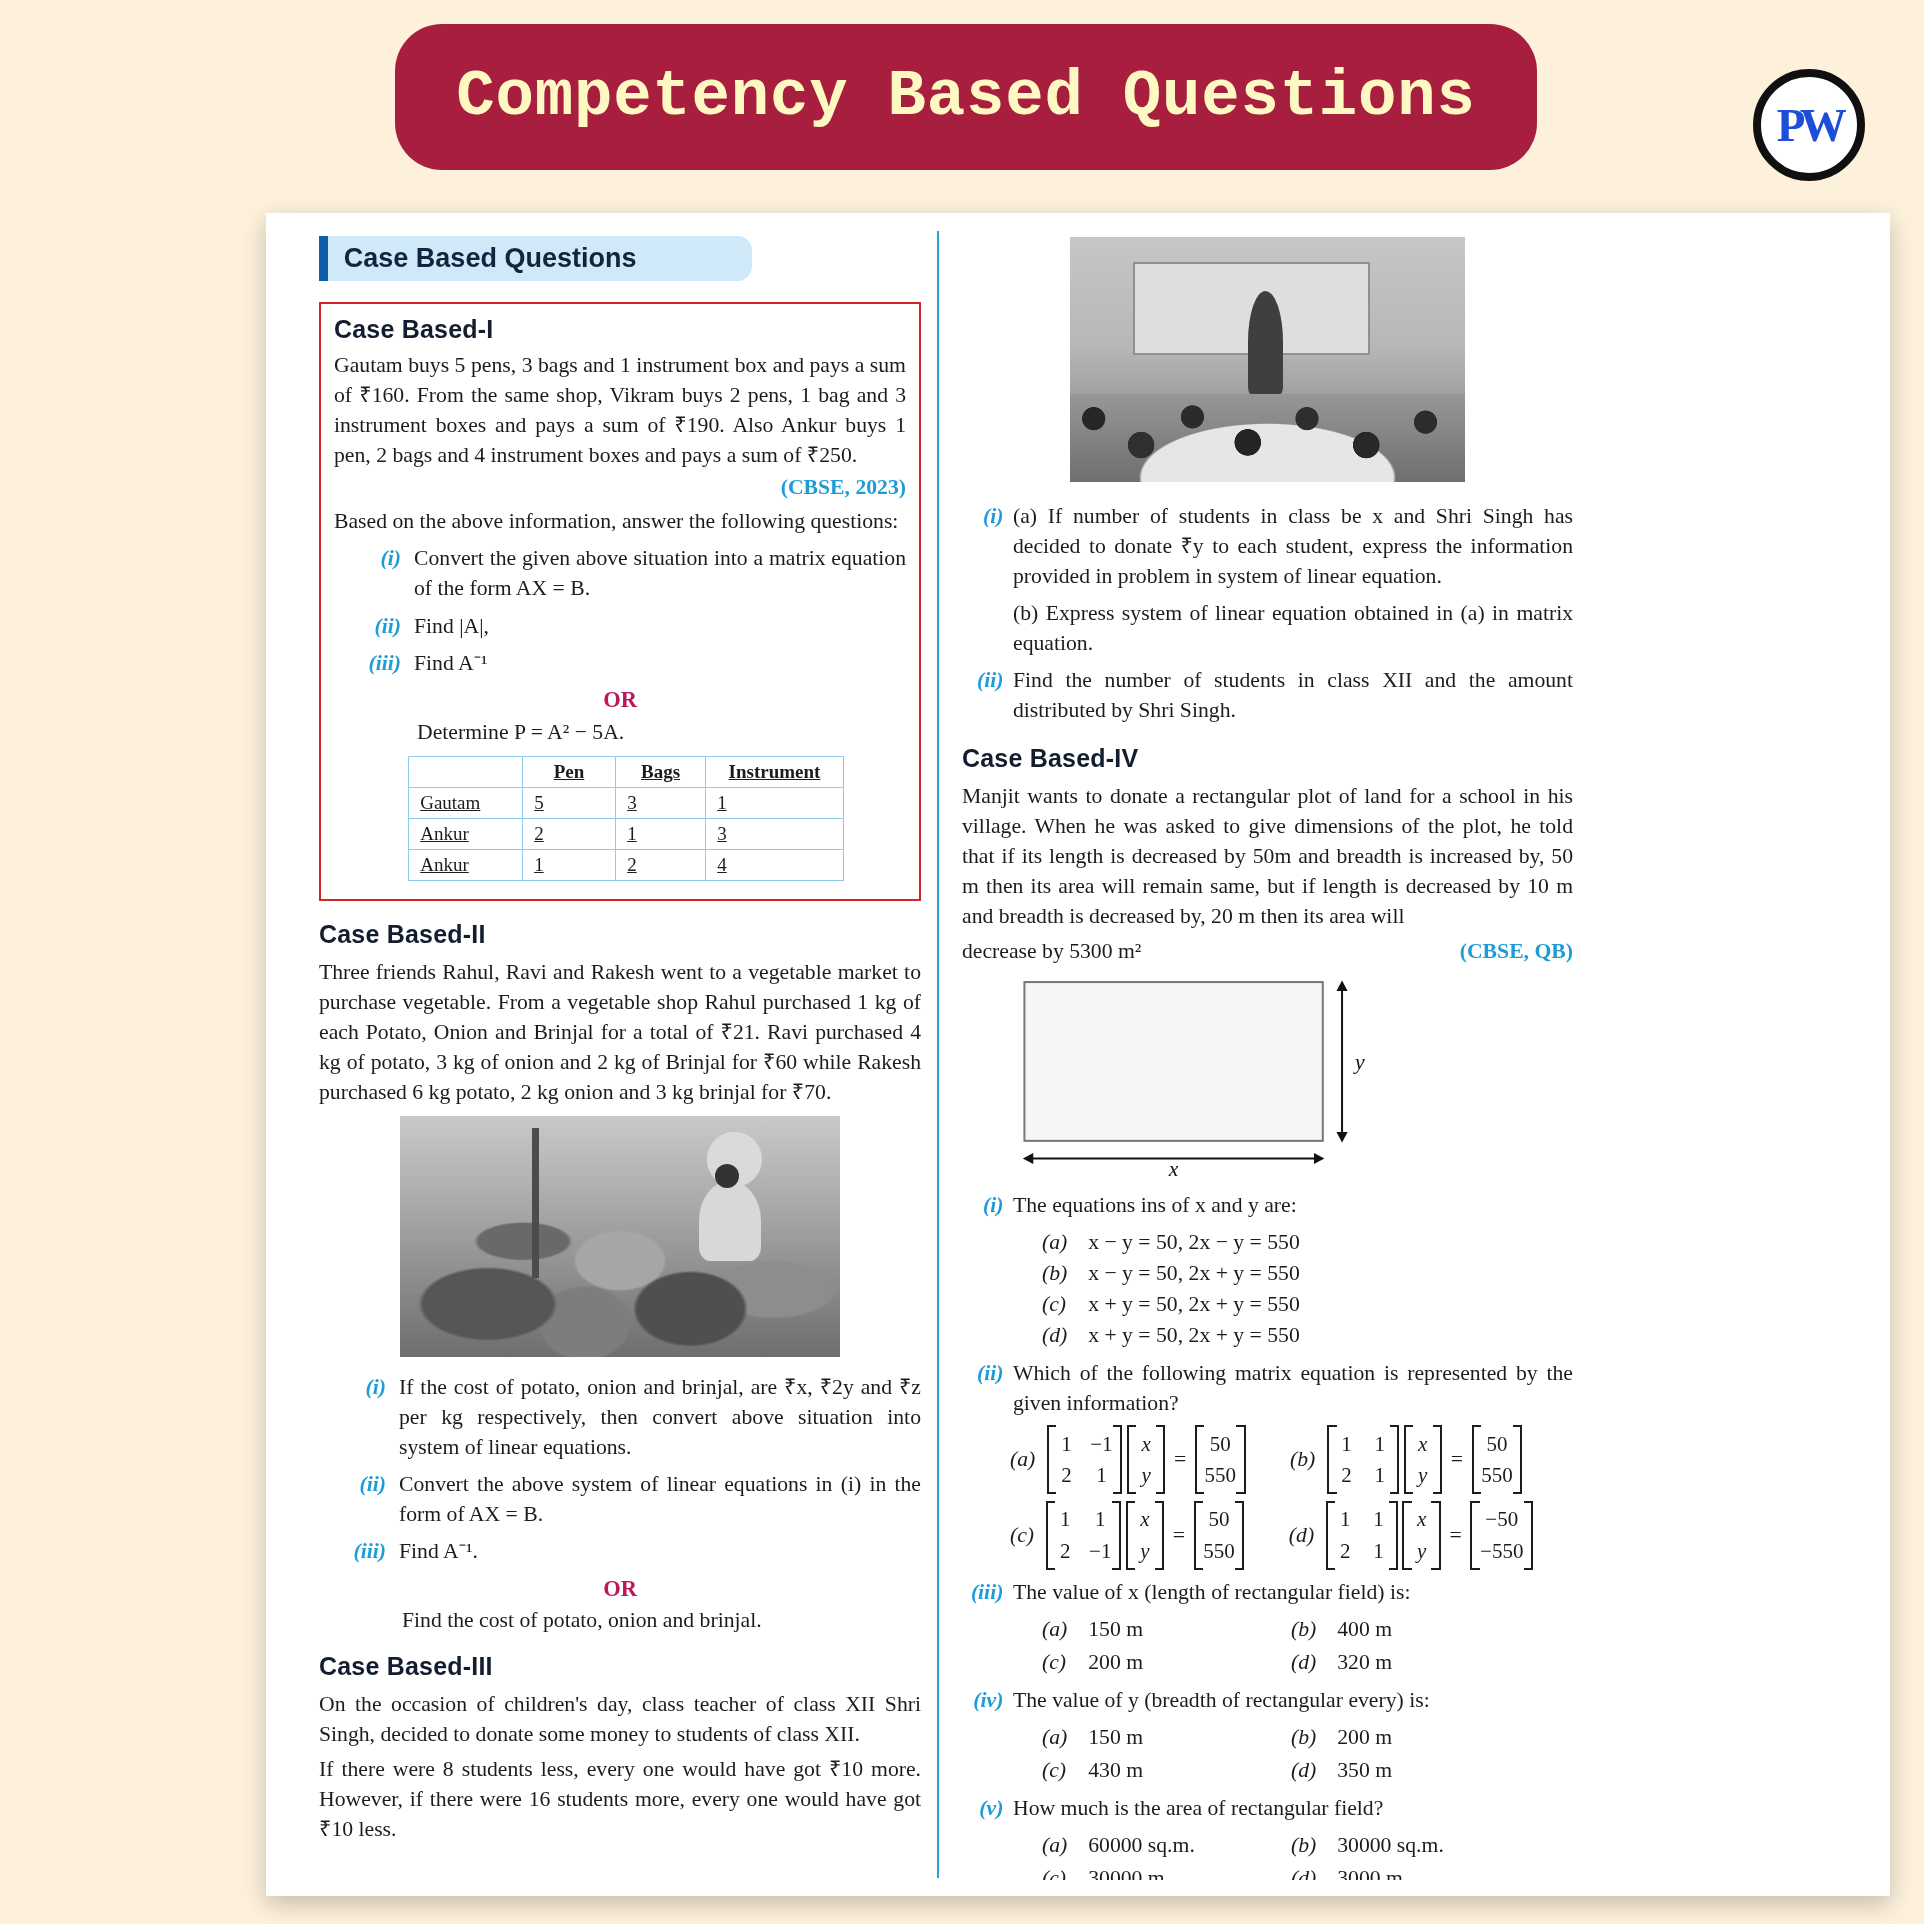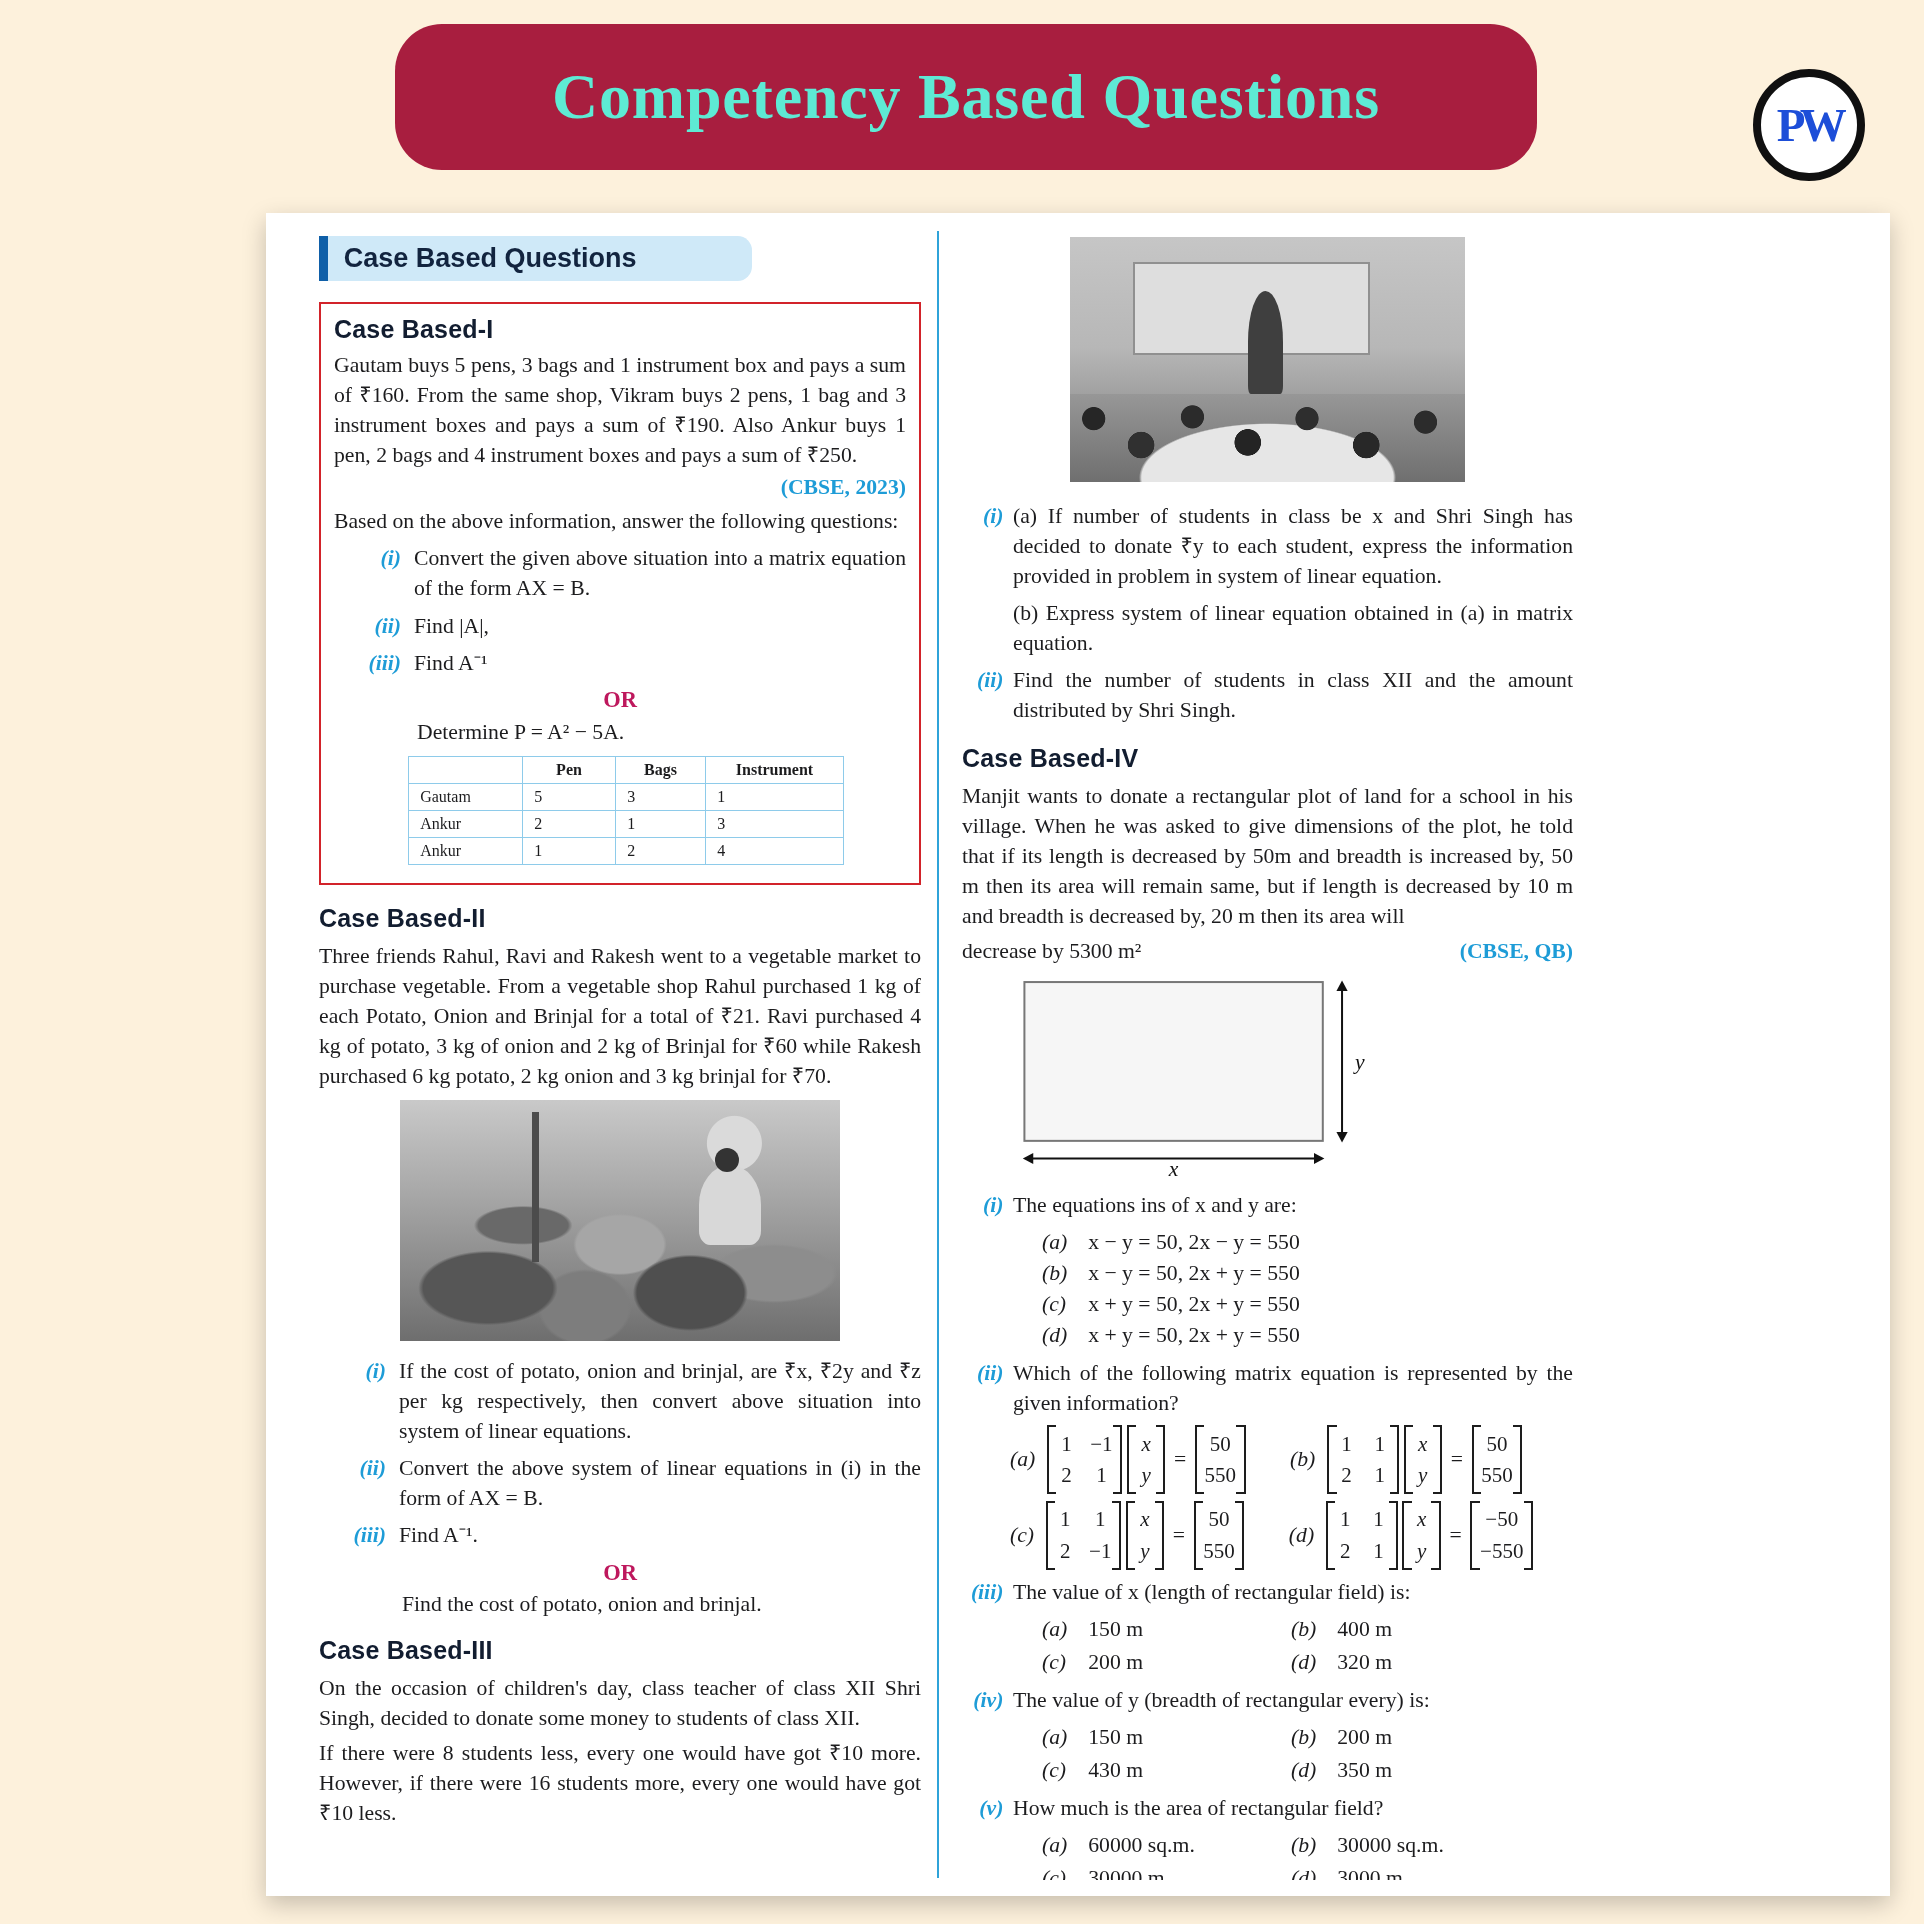--- a/index.html
+++ b/index.html
@@ -2,21 +2,21 @@
 <html style="font-size:13px"><head>
 <meta charset="utf-8">
 <style>
   * { margin:0; padding:0; box-sizing:border-box; }
   html,body { width:1925px; height:1925px; }
   body { background:#fdf1dc; position:relative; font-family:"Liberation Serif", serif; color:#1c1c1e; }
 
   
   .banner { position:absolute; left:395px; top:24px; width:1142px; height:146px;
             background:#a81e3f; border-radius:47px; display:flex; align-items:center; justify-content:center; }
-  .banner span { color:#5eead4; font-family:Liberation Serif, serif; font-weight:bold; font-size:64px; letter-spacing:0.8px; }
+  .banner span { color:#fef9c3; font-family:Liberation Mono, monospace; font-weight:bold; font-size:64px; letter-spacing:0.8px; }
 
   
   .logo { position:absolute; left:1753px; top:69px; width:112px; height:112px; border-radius:50%;
           background:#ffffff; border:8.8px solid #101010; display:flex; align-items:center; justify-content:center; }
   .logo span { font-family:"Liberation Serif", serif; font-weight:bold; font-size:47px; letter-spacing:-5.6px; color:#1d4ed8; }
 
   
   .page { position:absolute; left:266px; top:213px; width:1624px; height:1683px; background:#ffffff;
           box-shadow:0 8px 22.5px rgba(0,0,0,0.22); overflow:hidden; }
   .divider { position:absolute; left:671px; top:17.6px; bottom:17.6px; width:2.4px; background:#2fa3d9; }
@@ -43,21 +43,21 @@
   .col.right .qm { flex-basis:51px; padding-right:9.6px; }
   .qt { flex:1; text-align:justify; }
 
   .orlbl { text-align:center; color:#be185d; font-weight:bold; font-size:22.5px; margin:9.6px 0 6.4px; }
   .ortext { margin:3.2px 0 8px 83px; font-size:21.7px; }
 
   
   .redbox { border:2.4px solid #d2232a; margin-top:3.2px; padding:9.6px 13px 14.4px; }
   .redbox h3.case { margin:1.6px 0 6.4px; }
   table.case1 { border-collapse:collapse; margin:11.2px 0 3.2px 74px; }
-  table.case1 th, table.case1 td { border:1.6px solid #8ecbea; font-size:16px; padding:4px 11.2px; text-align:left; }
+  table.case1 th, table.case1 td { border:1.6px solid #8ecbea; font-size:19px; padding:4px 11.2px; text-align:left;text-decoration:underline; }
   table.case1 th { font-weight:bold; text-align:center; }
   table.case1 th:nth-child(1){ width:114px; }
   table.case1 th:nth-child(2){ width:93px; }
   table.case1 th:nth-child(3){ width:90px; }
   table.case1 th:nth-child(4){ width:138px; }
 
   
   .photo { position:relative; overflow:hidden; }
   .photo.classroom { width:395px; height:245px; margin:1.6px auto 19px;
     background:linear-gradient(180deg,#c6c6c6 0%,#b7b7b7 45%,#9a9a9a 70%,#828282 100%); }

